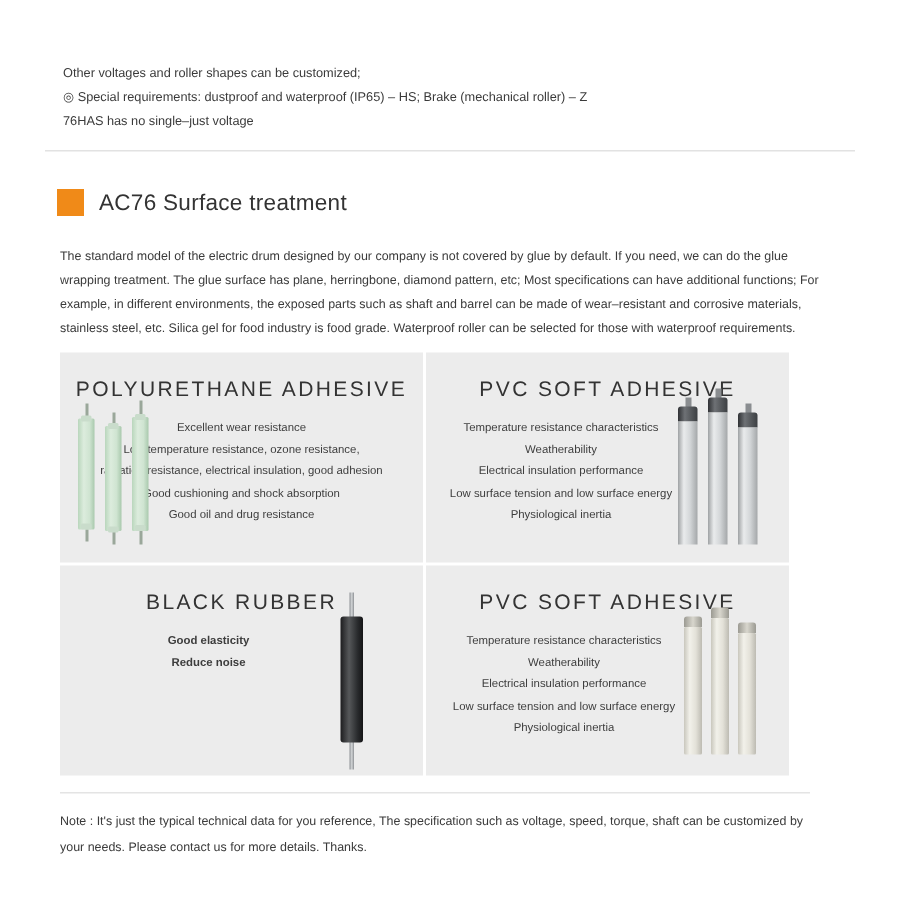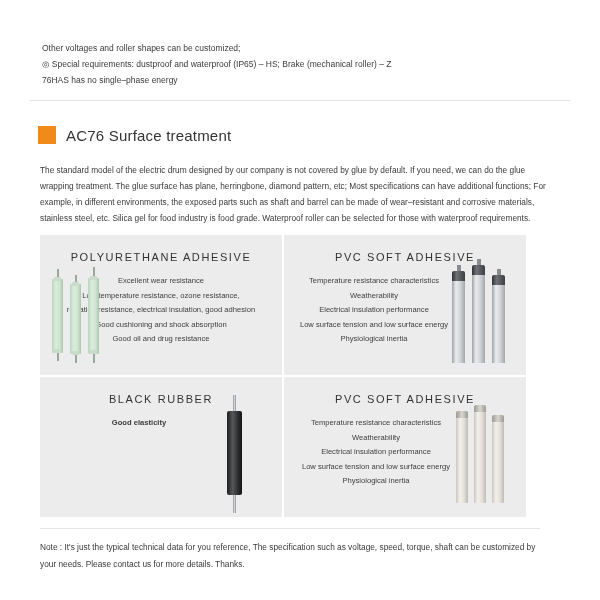--- a/index.html
+++ b/index.html
@@ -86,21 +86,21 @@
   }
   .card {
     background: #ececec;
     position: relative;
     box-sizing: border-box;
     padding: 16px 10px 10px 10px;
     overflow: hidden;
   }
   .card .card-title {
     text-align: center;
-    font-size: 11px;
+    font-size: 14px;
     letter-spacing: 1.6px;
     color: #333333;
     margin-bottom: 11px;
     font-weight: normal;
   }
   .card .feat {
     text-align: center;
     font-size: 7.6px;
     line-height: 14.5px;
     color: #3d3d3d;
@@ -198,21 +198,21 @@
   }
 </style>
 </head>
 <body>
 
 <div class="page">
 
   <div class="top-block">
     <div class="line">Other voltages and roller shapes can be customized;</div>
     <div class="line">◎ Special requirements: dustproof and waterproof (IP65) – HS; Brake (mechanical roller) – Z</div>
-    <div class="line">76HAS has no single–phase energy</div>
+    <div class="line">76HAS has no single–just voltage</div>
   </div>
 
   <div class="section-head">
     <div class="swatch"></div>
     <div class="title">AC76 Surface treatment</div>
   </div>
 
   <div class="intro">The standard model of the electric drum designed by our company is not covered by glue by default. If you need, we can do the glue wrapping treatment. The glue surface has plane, herringbone, diamond pattern, etc; Most specifications can have additional functions; For example, in different environments, the exposed parts such as shaft and barrel can be made of wear–resistant and corrosive materials, stainless steel, etc. Silica gel for food industry is food grade. Waterproof roller can be selected for those with waterproof requirements.</div>
 
   <div class="grid">
@@ -277,20 +277,21 @@
     </div>
 
     <div class="card">
       <div class="card-title">BLACK RUBBER</div>
       <div class="art art-black">
         <div class="bl-shaft"></div>
         <div class="bl-body"></div>
       </div>
       <div style="padding-right:44px;font-weight:bold;">
         <div class="feat">Good elasticity</div>
+        <div class="feat">Reduce noise</div>
       </div>
     </div>
 
     <div class="card">
       <div class="card-title">PVC SOFT ADHESIVE</div>
       <div class="art art-pvc2">
         <div class="pl-roll" style="left:4px; top:10px; height:92px;">
           <div class="pl-cap" style="top:0;"></div>
           <div class="pl-body" style="top:7px; height:85px;"></div>
         </div>

